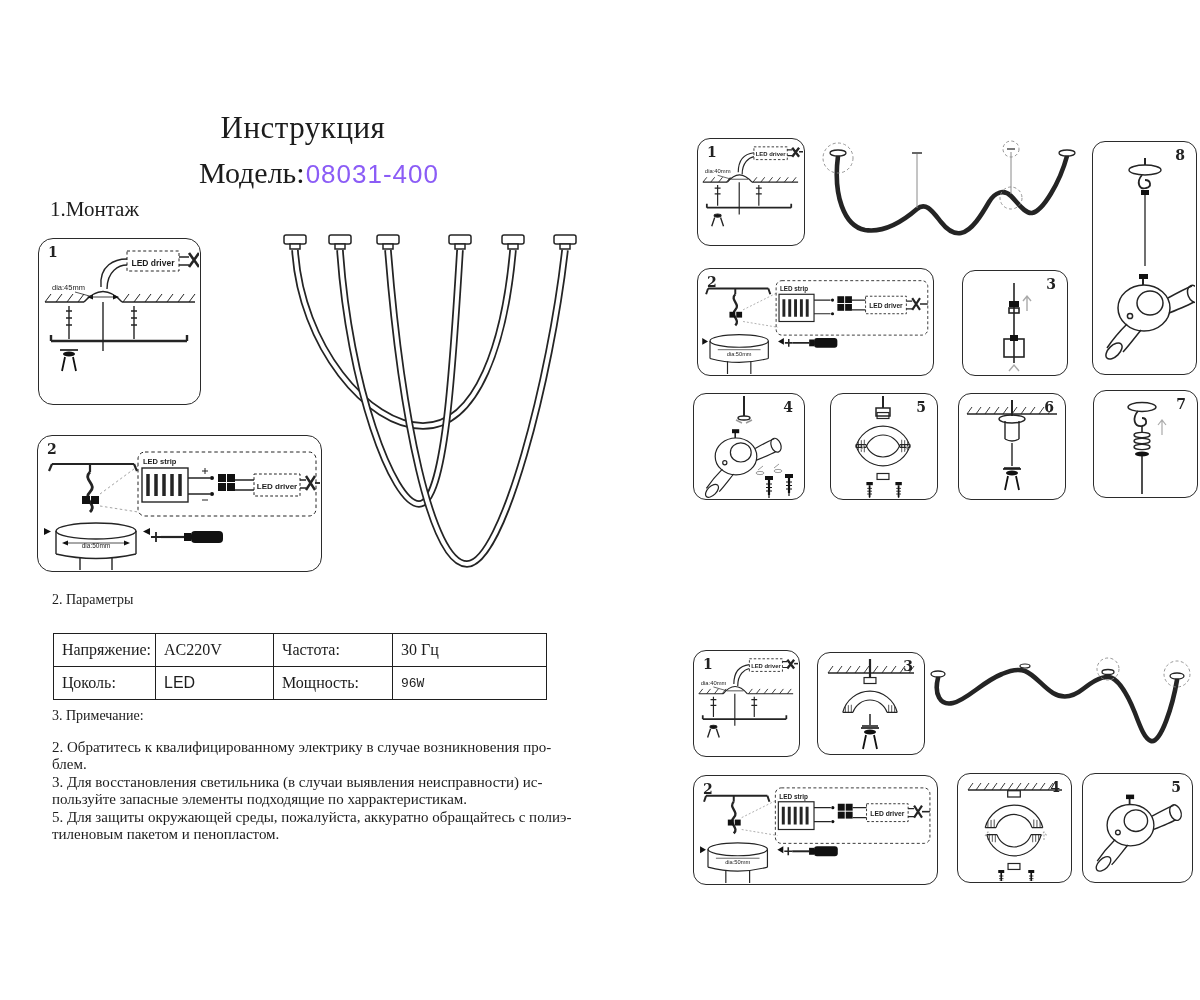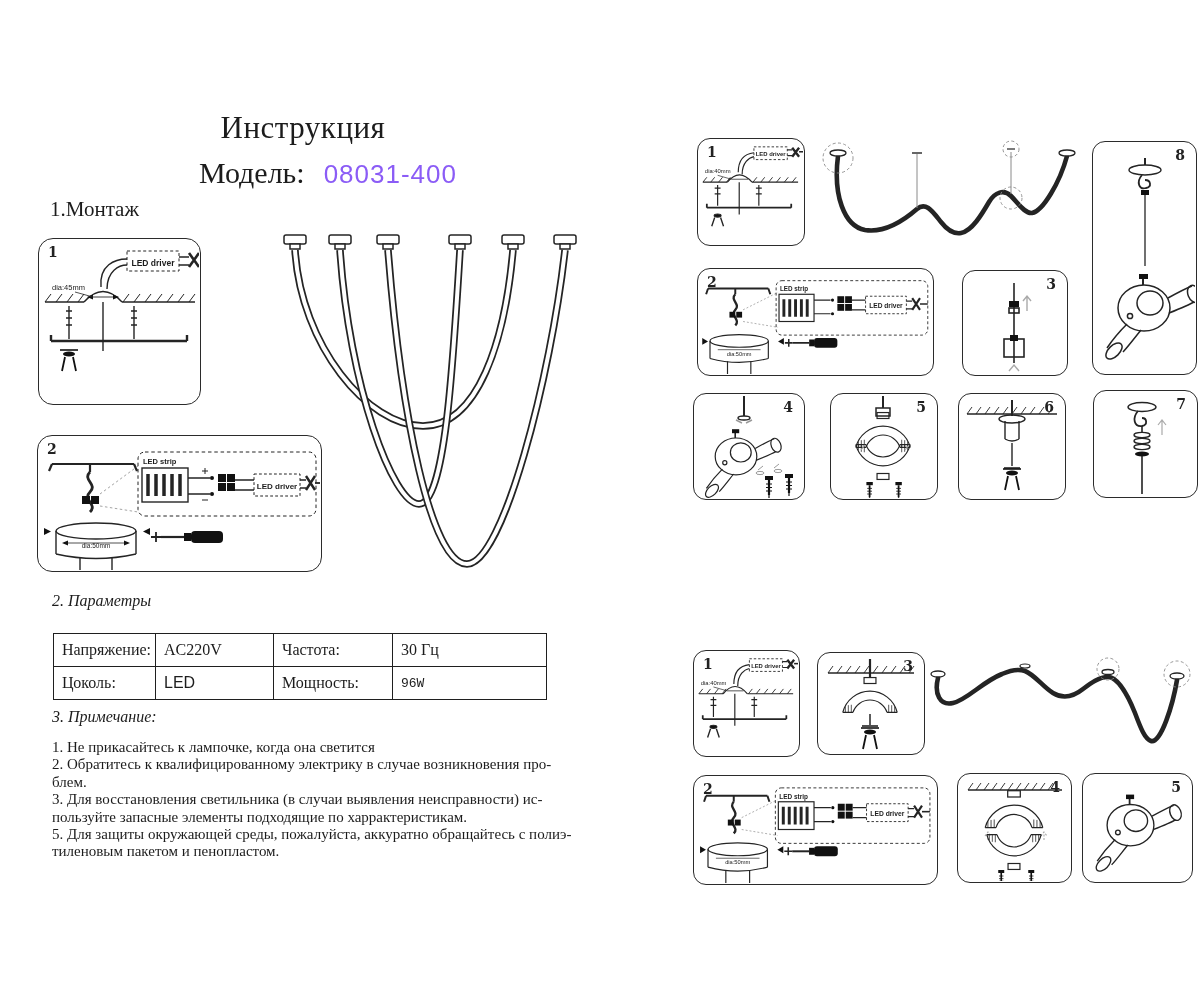--- a/index.html
+++ b/index.html
@@ -4,25 +4,25 @@
 <style>
   * { box-sizing: border-box; margin: 0; padding: 0; }
   html,body { width:1200px; height:1000px; background:#fff; }
   body { position:relative; font-family:"Liberation Serif", serif; color:#1c1c1c; overflow:hidden; }
   .abs { position:absolute; }
   .panel { position:absolute; border:1.5px solid #2b2b2b; border-radius:13px; background:#fff; }
   .pnum { position:absolute; font:bold 14px "DejaVu Serif", serif; color:#222; }
   .pnum.tl { left:9px; top:5px; }
   .pnum.tr { right:11px; top:5px; }
   .title { font-size:31px; letter-spacing:0.5px; }
-  .model-row { display:flex; align-items:baseline; gap:19px; }
+  .model-row { display:flex; align-items:baseline; gap:1px; }
   .model-label { font-size:30px; }
   .model-num { font-family:"Liberation Sans", sans-serif; font-size:26px; letter-spacing:1px; color:#8b5cf6; }
   .h-montage { font-size:21px; }
-  .h-sec { font-size:16px;font-style:italic; }
+  .h-sec { font-size:14px; }
   table.params { border-collapse:collapse; table-layout:fixed; }
   table.params td { border:1.6px solid #1f1f1f; padding:4px 8px; font-size:16px; height:33px; vertical-align:middle; }
   .cell-sans { font-family:"Liberation Sans", sans-serif; font-size:15px; }
   .cell-sans.small { font-size:13px;font-family:Liberation Mono, monospace; }
   .notes div { font-size:15px; line-height:17.4px; }
   svg { display:block; }
   svg text { font-family:"Liberation Sans", sans-serif; fill:#1c1c1c; }
   .lbl-b { font-weight:bold; }
 </style>
 </head>
@@ -269,21 +269,20 @@
     <td>Цоколь:</td>
     <td class="cell-sans">LED</td>
     <td>Мощность:</td>
     <td class="cell-sans small">96W</td>
   </tr>
 </tbody>
   </table>
 
 <div class="abs h-sec" style="left:52px;top:708px">3. Примечание:</div>
 <div class="abs notes" style="left:52px;top:739px;width:560px">
-  <div>1. Не прикасайтесь к лампочке, когда она светится</div>
   <div>2. Обратитесь к квалифицированному электрику в случае возникновения про-</div>
   <div>блем.</div>
   <div>3. Для восстановления светильника (в случаи выявления неисправности) ис-</div>
   <div>пользуйте запасные элементы подходящие по харрактеристикам.</div>
   <div>5. Для защиты окружающей среды, пожалуйста, аккуратно обращайтесь с полиэ-</div>
   <div>тиленовым пакетом и пенопластом.</div>
 </div>
 
 <div class="panel" style="left:697px;top:138px;width:108px;height:108px">
   <span class="pnum tl">1</span>

